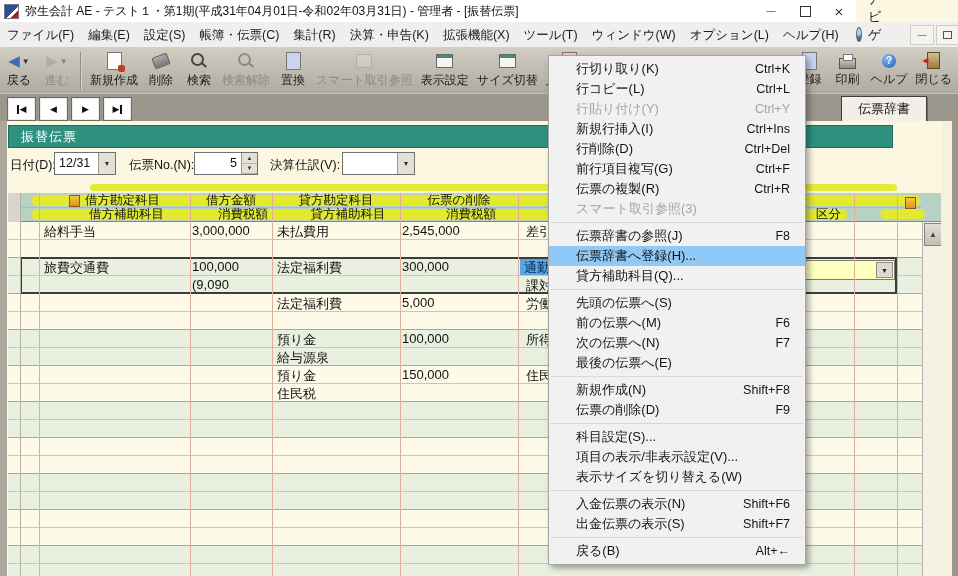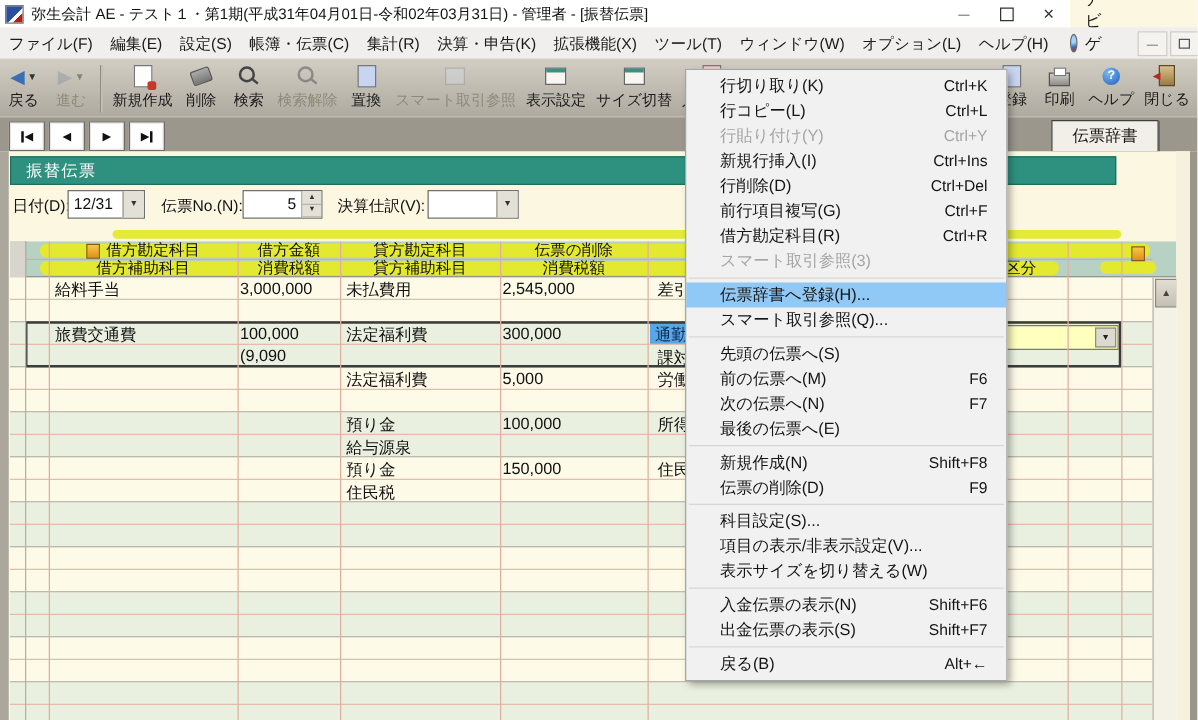--- a/index.html
+++ b/index.html
@@ -106,21 +106,21 @@
   .spin .btns{position:absolute;right:0;top:0;bottom:0;width:15px;display:flex;flex-direction:column;border-left:1px solid #9a988e;}
   .spin .btns div{flex:1;background:#E3E1D5;display:flex;align-items:center;justify-content:center;font-size:6px;color:#333;border-bottom:1px solid #b5b2a6;}
   .hl-streak{position:absolute;left:90px;top:63px;width:807px;height:7px;background:#E4E92E;border-radius:4px;opacity:.95;}
 
   
   .tbl{position:absolute;left:8px;top:72px;width:933px;height:383px;background:#FDFAE8;overflow:hidden;}
   .hdr{position:absolute;left:0;top:0;width:933px;height:29px;background:#B7D2C4;border-bottom:1px solid #88857c;box-sizing:border-box;}
   .hdr .grip-h{position:absolute;left:0;top:0;width:12px;height:29px;background:#D8D5CC;border-right:1px solid #a39f94;}
   .band{position:absolute;background:#E3E92F;border-radius:5px;}
   .hcell{position:absolute;font-size:12.5px;color:#101010;text-align:center;line-height:13px;}
-  .hrow1{top:1px;} .hrow2{top:15px;}
+  .hrow1{top:1px;} .hrow2{top:15px;padding-left:12px;}
   .fusen-ico{width:11px;height:12px;background:linear-gradient(#f5c842,#e0901e);border:1px solid #8a5a10;box-sizing:border-box;}
   .hdr-midline{position:absolute;left:12px;right:19px;top:14px;height:1px;background:#cfae9e;}
 
   .vline{position:absolute;top:0;bottom:0;width:1px;background:#DFAF9E;z-index:2;}
   .vline.gray{background:#B5B0A6;}
   .grip-col{position:absolute;left:0;top:29px;bottom:0;width:12px;background:#E9E7E1;z-index:1;}
 
   #tbody{position:absolute;left:0;top:29px;width:914px;z-index:1;}
   .grp{position:relative;width:914px;height:36px;border-bottom:1px solid #ABA79D;box-sizing:border-box;}
   .grp.cream{background:#FDFAE8;} .grp.green{background:#E9F0DF;}
@@ -470,25 +470,26 @@
     </div>
   </div>
 
   <div class="ctx" id="ctx-menu">
       <div class="mi"><span class="lb">行切り取り(K)</span><span class="sc">Ctrl+K</span></div>
       <div class="mi"><span class="lb">行コピー(L)</span><span class="sc">Ctrl+L</span></div>
       <div class="mi disabled"><span class="lb">行貼り付け(Y)</span><span class="sc">Ctrl+Y</span></div>
       <div class="mi"><span class="lb">新規行挿入(I)</span><span class="sc">Ctrl+Ins</span></div>
       <div class="mi"><span class="lb">行削除(D)</span><span class="sc">Ctrl+Del</span></div>
       <div class="mi"><span class="lb">前行項目複写(G)</span><span class="sc">Ctrl+F</span></div>
-      <div class="mi"><span class="lb">借方勘定科目(R)</span><span class="sc">Ctrl+R</span></div>
+      <div class="mi"><span class="lb">伝票の複製(R)</span><span class="sc">Ctrl+R</span></div>
       <div class="mi disabled"><span class="lb">スマート取引参照(3)</span></div>
       <div class="msep"></div>
+      <div class="mi"><span class="lb">伝票辞書の参照(J)</span><span class="sc">F8</span></div>
       <div class="mi hl"><span class="lb">伝票辞書へ登録(H)...</span></div>
-      <div class="mi"><span class="lb">スマート取引参照(Q)...</span></div>
+      <div class="mi"><span class="lb">貸方補助科目(Q)...</span></div>
       <div class="msep"></div>
       <div class="mi"><span class="lb">先頭の伝票へ(S)</span></div>
       <div class="mi"><span class="lb">前の伝票へ(M)</span><span class="sc">F6</span></div>
       <div class="mi"><span class="lb">次の伝票へ(N)</span><span class="sc">F7</span></div>
       <div class="mi"><span class="lb">最後の伝票へ(E)</span></div>
       <div class="msep"></div>
       <div class="mi"><span class="lb">新規作成(N)</span><span class="sc">Shift+F8</span></div>
       <div class="mi"><span class="lb">伝票の削除(D)</span><span class="sc">F9</span></div>
       <div class="msep"></div>
       <div class="mi"><span class="lb">科目設定(S)...</span></div>

